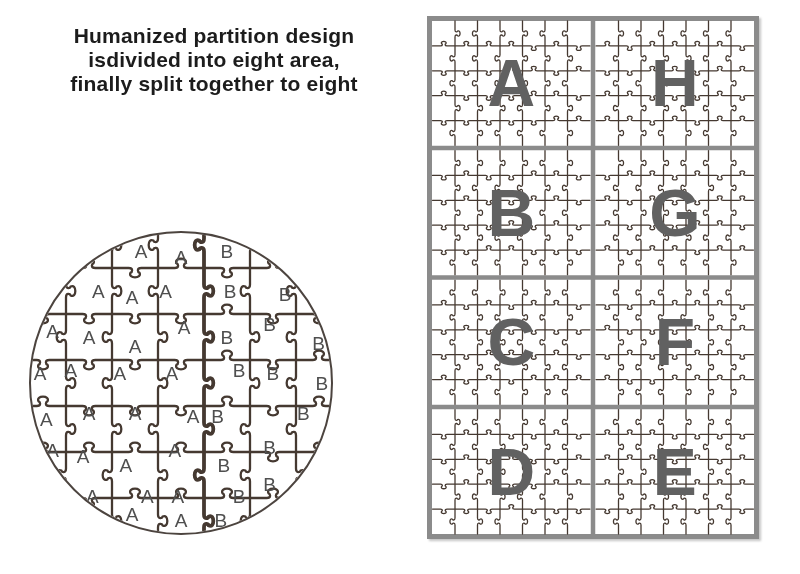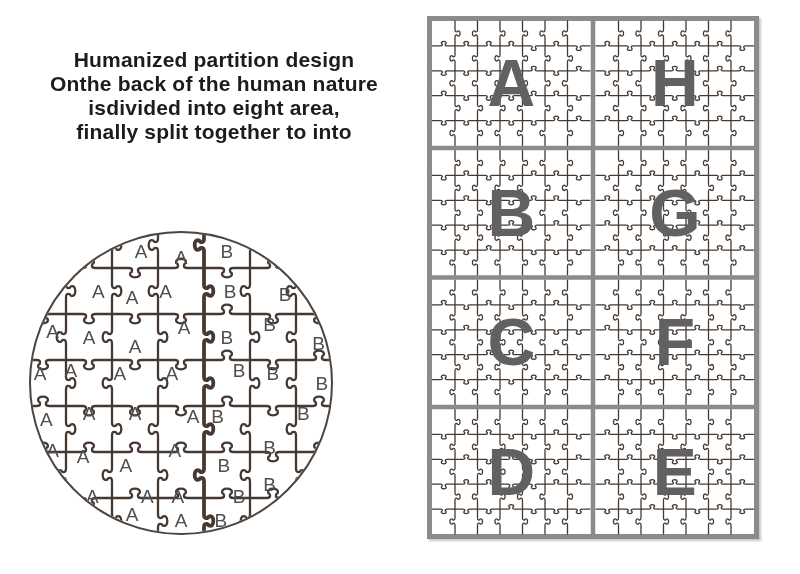--- a/index.html
+++ b/index.html
@@ -3,37 +3,36 @@
 <meta charset="utf-8">
 <style>
   html,body{margin:0;padding:0;}
   body{
     width:800px;height:574px;background:#ffffff;position:relative;overflow:hidden;
     font-family:"Liberation Sans",sans-serif;
   }
   .heading{
     position:absolute;left:18px;top:24px;width:392px;
     text-align:center;font-weight:bold;font-size:21px;line-height:24px;
-    color:#1c1c1c;letter-spacing:0.2px;margin-top:24px;
+    color:#1c1c1c;letter-spacing:0.2px;
   }
   #circle-svg{position:absolute;left:28px;top:230px;}
   #grid-svg{
     position:absolute;left:427px;top:16px;
     filter:drop-shadow(2px 2px 1px rgba(150,150,150,0.55));
   }
   svg text{font-family:"Liberation Sans",sans-serif;}
 </style>
 </head>
 <body>
 
 <div class="heading">
   <div>Humanized partition design</div>
-  <div>Onthe back of the human nature</div>
   <div>isdivided into eight area,</div>
-  <div>finally split together to into</div>
+  <div>finally split together to eight</div>
 </div>
 
 <svg id="circle-svg" width="306" height="306" viewBox="0 0 306 306">
     <defs>
       <clipPath id="circ-clip">
         <circle cx="153" cy="153" r="150"></circle>
       </clipPath>
     </defs>
     <g clip-path="url(#circ-clip)">
       <path d="M-8 38L8.6 38C13.6 38 12.2 33.9 10.6 33.4C7.2 27.1 22.8 27.1 19.4 33.4C17.8 33.9 16.4 38 21.4 38L38 38M38 38L54.6 38C59.6 38 58.2 33.9 56.6 33.4C53.2 27.1 68.8 27.1 65.4 33.4C63.8 33.9 62.4 38 67.4 38L84 38M84 38L100.6 38C105.6 38 104.2 42.1 102.6 42.6C99.2 48.9 114.8 48.9 111.4 42.6C109.8 42.1 108.4 38 113.4 38L130 38M130 38L146.6 38C151.6 38 150.2 33.9 148.6 33.4C145.2 27.1 160.8 27.1 157.4 33.4C155.8 33.9 154.4 38 159.4 38L176 38M176 38L192.6 38C197.6 38 196.2 42.1 194.6 42.6C191.2 48.9 206.8 48.9 203.4 42.6C201.8 42.1 200.4 38 205.4 38L222 38M222 38L238.6 38C243.6 38 242.2 33.9 240.6 33.4C237.2 27.1 252.8 27.1 249.4 33.4C247.8 33.9 246.4 38 251.4 38L268 38M268 38L284.6 38C289.6 38 288.2 33.9 286.6 33.4C283.2 27.1 298.8 27.1 295.4 33.4C293.8 33.9 292.4 38 297.4 38L314 38M-8 84L8.6 84C13.6 84 12.2 88.1 10.6 88.6C7.2 94.9 22.8 94.9 19.4 88.6C17.8 88.1 16.4 84 21.4 84L38 84M38 84L54.6 84C59.6 84 58.2 88.1 56.6 88.6C53.2 94.9 68.8 94.9 65.4 88.6C63.8 88.1 62.4 84 67.4 84L84 84M84 84L100.6 84C105.6 84 104.2 88.1 102.6 88.6C99.2 94.9 114.8 94.9 111.4 88.6C109.8 88.1 108.4 84 113.4 84L130 84M130 84L146.6 84C151.6 84 150.2 88.1 148.6 88.6C145.2 94.9 160.8 94.9 157.4 88.6C155.8 88.1 154.4 84 159.4 84L176 84M176 84L192.6 84C197.6 84 196.2 79.9 194.6 79.4C191.2 73.1 206.8 73.1 203.4 79.4C201.8 79.9 200.4 84 205.4 84L222 84M222 84L238.6 84C243.6 84 242.2 88.1 240.6 88.6C237.2 94.9 252.8 94.9 249.4 88.6C247.8 88.1 246.4 84 251.4 84L268 84M268 84L284.6 84C289.6 84 288.2 88.1 286.6 88.6C283.2 94.9 298.8 94.9 295.4 88.6C293.8 88.1 292.4 84 297.4 84L314 84M-8 130L8.6 130C13.6 130 12.2 134.1 10.6 134.6C7.2 140.9 22.8 140.9 19.4 134.6C17.8 134.1 16.4 130 21.4 130L38 130M38 130L54.6 130C59.6 130 58.2 134.1 56.6 134.6C53.2 140.9 68.8 140.9 65.4 134.6C63.8 134.1 62.4 130 67.4 130L84 130M84 130L100.6 130C105.6 130 104.2 134.1 102.6 134.6C99.2 140.9 114.8 140.9 111.4 134.6C109.8 134.1 108.4 130 113.4 130L130 130M130 130L146.6 130C151.6 130 150.2 134.1 148.6 134.6C145.2 140.9 160.8 140.9 157.4 134.6C155.8 134.1 154.4 130 159.4 130L176 130M176 130L192.6 130C197.6 130 196.2 125.9 194.6 125.4C191.2 119.1 206.8 119.1 203.4 125.4C201.8 125.9 200.4 130 205.4 130L222 130M222 130L238.6 130C243.6 130 242.2 134.1 240.6 134.6C237.2 140.9 252.8 140.9 249.4 134.6C247.8 134.1 246.4 130 251.4 130L268 130M268 130L284.6 130C289.6 130 288.2 125.9 286.6 125.4C283.2 119.1 298.8 119.1 295.4 125.4C293.8 125.9 292.4 130 297.4 130L314 130M-8 176L8.6 176C13.6 176 12.2 171.9 10.6 171.4C7.2 165.1 22.8 165.1 19.4 171.4C17.8 171.9 16.4 176 21.4 176L38 176M38 176L54.6 176C59.6 176 58.2 180.1 56.6 180.6C53.2 186.9 68.8 186.9 65.4 180.6C63.8 180.1 62.4 176 67.4 176L84 176M84 176L100.6 176C105.6 176 104.2 180.1 102.6 180.6C99.2 186.9 114.8 186.9 111.4 180.6C109.8 180.1 108.4 176 113.4 176L130 176M130 176L146.6 176C151.6 176 150.2 180.1 148.6 180.6C145.2 186.9 160.8 186.9 157.4 180.6C155.8 180.1 154.4 176 159.4 176L176 176M176 176L192.6 176C197.6 176 196.2 171.9 194.6 171.4C191.2 165.1 206.8 165.1 203.4 171.4C201.8 171.9 200.4 176 205.4 176L222 176M222 176L238.6 176C243.6 176 242.2 180.1 240.6 180.6C237.2 186.9 252.8 186.9 249.4 180.6C247.8 180.1 246.4 176 251.4 176L268 176M268 176L284.6 176C289.6 176 288.2 171.9 286.6 171.4C283.2 165.1 298.8 165.1 295.4 171.4C293.8 171.9 292.4 176 297.4 176L314 176M-8 222L8.6 222C13.6 222 12.2 217.9 10.6 217.4C7.2 211.1 22.8 211.1 19.4 217.4C17.8 217.9 16.4 222 21.4 222L38 222M38 222L54.6 222C59.6 222 58.2 217.9 56.6 217.4C53.2 211.1 68.8 211.1 65.4 217.4C63.8 217.9 62.4 222 67.4 222L84 222M84 222L100.6 222C105.6 222 104.2 217.9 102.6 217.4C99.2 211.1 114.8 211.1 111.4 217.4C109.8 217.9 108.4 222 113.4 222L130 222M130 222L146.6 222C151.6 222 150.2 217.9 148.6 217.4C145.2 211.1 160.8 211.1 157.4 217.4C155.8 217.9 154.4 222 159.4 222L176 222M176 222L192.6 222C197.6 222 196.2 217.9 194.6 217.4C191.2 211.1 206.8 211.1 203.4 217.4C201.8 217.9 200.4 222 205.4 222L222 222M222 222L238.6 222C243.6 222 242.2 226.1 240.6 226.6C237.2 232.9 252.8 232.9 249.4 226.6C247.8 226.1 246.4 222 251.4 222L268 222M268 222L284.6 222C289.6 222 288.2 217.9 286.6 217.4C283.2 211.1 298.8 211.1 295.4 217.4C293.8 217.9 292.4 222 297.4 222L314 222M-8 268L8.6 268C13.6 268 12.2 263.9 10.6 263.4C7.2 257.1 22.8 257.1 19.4 263.4C17.8 263.9 16.4 268 21.4 268L38 268M38 268L54.6 268C59.6 268 58.2 272.1 56.6 272.6C53.2 278.9 68.8 278.9 65.4 272.6C63.8 272.1 62.4 268 67.4 268L84 268M84 268L100.6 268C105.6 268 104.2 263.9 102.6 263.4C99.2 257.1 114.8 257.1 111.4 263.4C109.8 263.9 108.4 268 113.4 268L130 268M130 268L146.6 268C151.6 268 150.2 263.9 148.6 263.4C145.2 257.1 160.8 257.1 157.4 263.4C155.8 263.9 154.4 268 159.4 268L176 268M176 268L192.6 268C197.6 268 196.2 263.9 194.6 263.4C191.2 257.1 206.8 257.1 203.4 263.4C201.8 263.9 200.4 268 205.4 268L222 268M222 268L238.6 268C243.6 268 242.2 263.9 240.6 263.4C237.2 257.1 252.8 257.1 249.4 263.4C247.8 263.9 246.4 268 251.4 268L268 268M268 268L284.6 268C289.6 268 288.2 272.1 286.6 272.6C283.2 278.9 298.8 278.9 295.4 272.6C293.8 272.1 292.4 268 297.4 268L314 268M38 -8L38 8.6C38 13.6 33.9 12.2 33.4 10.6C27.1 7.2 27.1 22.8 33.4 19.4C33.9 17.8 38 16.4 38 21.4L38 38M38 38L38 54.6C38 59.6 42.1 58.2 42.6 56.6C48.9 53.2 48.9 68.8 42.6 65.4C42.1 63.8 38 62.4 38 67.4L38 84M38 84L38 100.6C38 105.6 33.9 104.2 33.4 102.6C27.1 99.2 27.1 114.8 33.4 111.4C33.9 109.8 38 108.4 38 113.4L38 130M38 130L38 146.6C38 151.6 42.1 150.2 42.6 148.6C48.9 145.2 48.9 160.8 42.6 157.4C42.1 155.8 38 154.4 38 159.4L38 176M38 176L38 192.6C38 197.6 42.1 196.2 42.6 194.6C48.9 191.2 48.9 206.8 42.6 203.4C42.1 201.8 38 200.4 38 205.4L38 222M38 222L38 238.6C38 243.6 33.9 242.2 33.4 240.6C27.1 237.2 27.1 252.8 33.4 249.4C33.9 247.8 38 246.4 38 251.4L38 268M38 268L38 284.6C38 289.6 42.1 288.2 42.6 286.6C48.9 283.2 48.9 298.8 42.6 295.4C42.1 293.8 38 292.4 38 297.4L38 314M84 -8L84 8.6C84 13.6 88.1 12.2 88.6 10.6C94.9 7.2 94.9 22.8 88.6 19.4C88.1 17.8 84 16.4 84 21.4L84 38M84 38L84 54.6C84 59.6 88.1 58.2 88.6 56.6C94.9 53.2 94.9 68.8 88.6 65.4C88.1 63.8 84 62.4 84 67.4L84 84M84 84L84 100.6C84 105.6 79.9 104.2 79.4 102.6C73.1 99.2 73.1 114.8 79.4 111.4C79.9 109.8 84 108.4 84 113.4L84 130M84 130L84 146.6C84 151.6 79.9 150.2 79.4 148.6C73.1 145.2 73.1 160.8 79.4 157.4C79.9 155.8 84 154.4 84 159.4L84 176M84 176L84 192.6C84 197.6 88.1 196.2 88.6 194.6C94.9 191.2 94.9 206.8 88.6 203.4C88.1 201.8 84 200.4 84 205.4L84 222M84 222L84 238.6C84 243.6 79.9 242.2 79.4 240.6C73.1 237.2 73.1 252.8 79.4 249.4C79.9 247.8 84 246.4 84 251.4L84 268M84 268L84 284.6C84 289.6 88.1 288.2 88.6 286.6C94.9 283.2 94.9 298.8 88.6 295.4C88.1 293.8 84 292.4 84 297.4L84 314M130 -8L130 8.6C130 13.6 125.9 12.2 125.4 10.6C119.1 7.2 119.1 22.8 125.4 19.4C125.9 17.8 130 16.4 130 21.4L130 38M130 38L130 54.6C130 59.6 125.9 58.2 125.4 56.6C119.1 53.2 119.1 68.8 125.4 65.4C125.9 63.8 130 62.4 130 67.4L130 84M130 84L130 100.6C130 105.6 134.1 104.2 134.6 102.6C140.9 99.2 140.9 114.8 134.6 111.4C134.1 109.8 130 108.4 130 113.4L130 130M130 130L130 146.6C130 151.6 134.1 150.2 134.6 148.6C140.9 145.2 140.9 160.8 134.6 157.4C134.1 155.8 130 154.4 130 159.4L130 176M130 176L130 192.6C130 197.6 125.9 196.2 125.4 194.6C119.1 191.2 119.1 206.8 125.4 203.4C125.9 201.8 130 200.4 130 205.4L130 222M130 222L130 238.6C130 243.6 134.1 242.2 134.6 240.6C140.9 237.2 140.9 252.8 134.6 249.4C134.1 247.8 130 246.4 130 251.4L130 268M130 268L130 284.6C130 289.6 134.1 288.2 134.6 286.6C140.9 283.2 140.9 298.8 134.6 295.4C134.1 293.8 130 292.4 130 297.4L130 314M222 -8L222 8.6C222 13.6 226.1 12.2 226.6 10.6C232.9 7.2 232.9 22.8 226.6 19.4C226.1 17.8 222 16.4 222 21.4L222 38M222 38L222 54.6C222 59.6 217.9 58.2 217.4 56.6C211.1 53.2 211.1 68.8 217.4 65.4C217.9 63.8 222 62.4 222 67.4L222 84M222 84L222 100.6C222 105.6 226.1 104.2 226.6 102.6C232.9 99.2 232.9 114.8 226.6 111.4C226.1 109.8 222 108.4 222 113.4L222 130M222 130L222 146.6C222 151.6 226.1 150.2 226.6 148.6C232.9 145.2 232.9 160.8 226.6 157.4C226.1 155.8 222 154.4 222 159.4L222 176M222 176L222 192.6C222 197.6 217.9 196.2 217.4 194.6C211.1 191.2 211.1 206.8 217.4 203.4C217.9 201.8 222 200.4 222 205.4L222 222M222 222L222 238.6C222 243.6 217.9 242.2 217.4 240.6C211.1 237.2 211.1 252.8 217.4 249.4C217.9 247.8 222 246.4 222 251.4L222 268M222 268L222 284.6C222 289.6 217.9 288.2 217.4 286.6C211.1 283.2 211.1 298.8 217.4 295.4C217.9 293.8 222 292.4 222 297.4L222 314M268 -8L268 8.6C268 13.6 272.1 12.2 272.6 10.6C278.9 7.2 278.9 22.8 272.6 19.4C272.1 17.8 268 16.4 268 21.4L268 38M268 38L268 54.6C268 59.6 263.9 58.2 263.4 56.6C257.1 53.2 257.1 68.8 263.4 65.4C263.9 63.8 268 62.4 268 67.4L268 84M268 84L268 100.6C268 105.6 263.9 104.2 263.4 102.6C257.1 99.2 257.1 114.8 263.4 111.4C263.9 109.8 268 108.4 268 113.4L268 130M268 130L268 146.6C268 151.6 263.9 150.2 263.4 148.6C257.1 145.2 257.1 160.8 263.4 157.4C263.9 155.8 268 154.4 268 159.4L268 176M268 176L268 192.6C268 197.6 263.9 196.2 263.4 194.6C257.1 191.2 257.1 206.8 263.4 203.4C263.9 201.8 268 200.4 268 205.4L268 222M268 222L268 238.6C268 243.6 272.1 242.2 272.6 240.6C278.9 237.2 278.9 252.8 272.6 249.4C272.1 247.8 268 246.4 268 251.4L268 268M268 268L268 284.6C268 289.6 263.9 288.2 263.4 286.6C257.1 283.2 257.1 298.8 263.4 295.4C263.9 293.8 268 292.4 268 297.4L268 314" fill="none" stroke="#453931" stroke-width="2.3" stroke-linecap="round" stroke-linejoin="round"></path>

